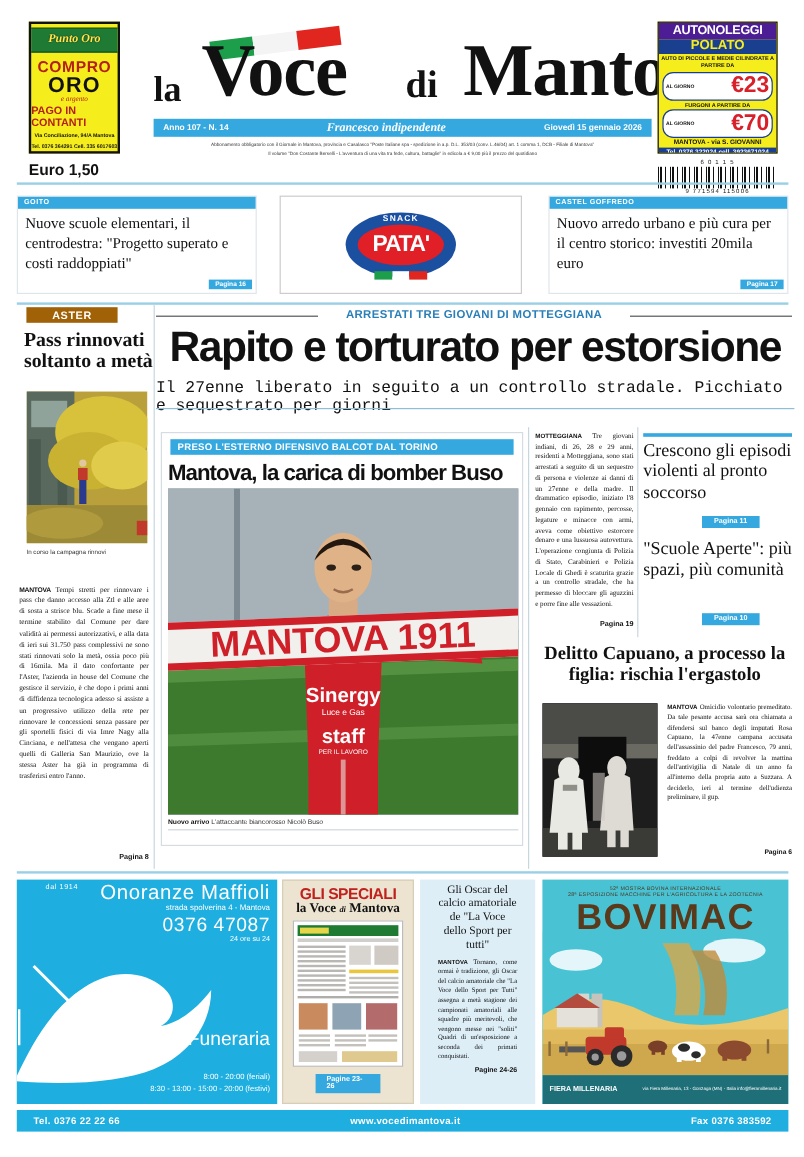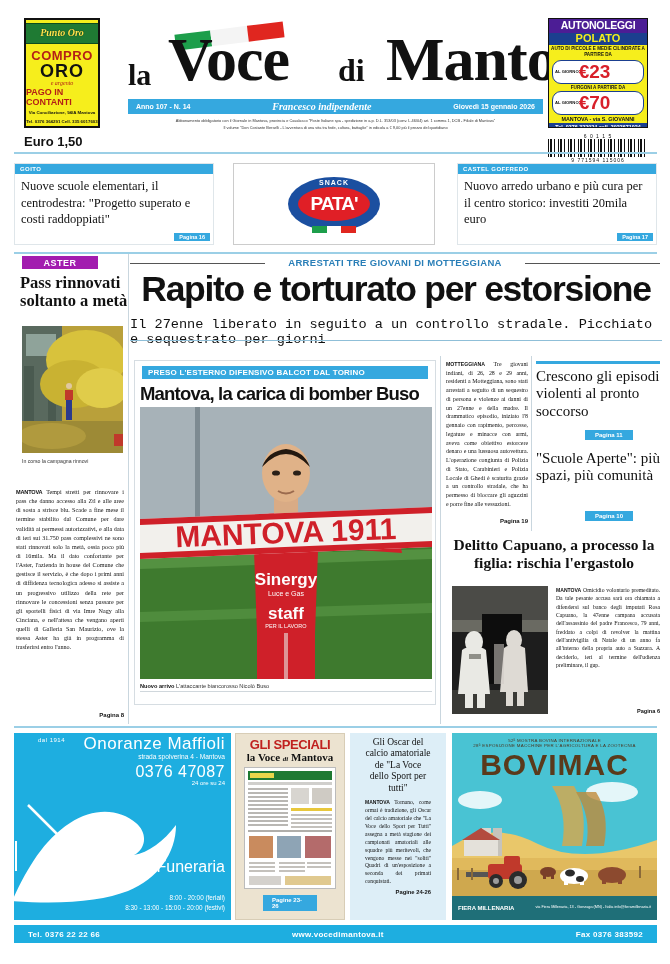--- a/index.html
+++ b/index.html
@@ -42,21 +42,21 @@
      font-size:3.9px;color:#333;line-height:1.85;}
 
   .ad-auto{position:absolute;left:548px;top:18px;width:100px;height:110px;border:1px solid #111;box-sizing:border-box;
      background:#f6ee1c;overflow:hidden;}
   .aa-top{background:#4c1d95;color:#fff;font-family:"Liberation Sans",sans-serif;font-weight:bold;font-size:10.5px;
      text-align:center;letter-spacing:-.3px;line-height:1.1;padding:1px 0;}
   .aa-top2{background:#1b3f8f;color:#f6ee1c;font-family:"Liberation Sans",sans-serif;font-weight:bold;font-size:11px;
      text-align:center;line-height:1;padding-bottom:1px;}
   .aa-sub{color:#111;font-family:"Liberation Sans",sans-serif;font-weight:bold;font-size:4.6px;text-align:center;line-height:1.35;padding:1px 2px;}
   .aa-row{margin:1px 3px;background:#fff;border:1px solid #1b3f8f;border-radius:9px;height:24px;
-     display:flex;align-items:center;justify-content:flex-start;padding:0 2px;box-sizing:border-box;}
+     display:flex;align-items:center;justify-content:space-between;padding:0 2px;box-sizing:border-box;}
   .aa-row .lbl{font-family:"Liberation Sans",sans-serif;font-weight:bold;font-size:4.2px;color:#111;}
   .aa-row .pr{font-family:"Liberation Sans",sans-serif;font-weight:bold;font-size:19px;color:#d8202a;line-height:1;}
   .aa-mid{font-family:"Liberation Sans",sans-serif;font-weight:bold;font-size:4.6px;color:#111;text-align:center;}
   .aa-loc{font-family:"Liberation Sans",sans-serif;font-weight:bold;font-size:5.4px;color:#111;text-align:center;margin-top:1px;}
   .aa-tel{background:#1b3f8f;color:#fff;font-family:"Liberation Sans",sans-serif;font-weight:bold;font-size:5.4px;
      text-align:center;padding:1px 0;margin-top:1px;}
   .barcode{position:absolute;left:548px;top:133px;width:100px;height:26px;}
   .barcode .bars{height:18px;width:100%;background:repeating-linear-gradient(90deg,#111 0 1px,#fff 1px 2px,#111 2px 4px,#fff 4px 6px,#111 6px 7px,#fff 7px 10px);}
   .barcode .num{font-family:"Liberation Sans",sans-serif;font-size:5px;color:#111;text-align:center;letter-spacing:1px;}
 
@@ -74,21 +74,21 @@
      display:flex;align-items:center;justify-content:center;}
   .pata-o{position:relative;width:92px;height:54px;border-radius:50%;background:#1b4fa0;display:flex;align-items:center;justify-content:center;}
   .pata-i{width:72px;height:34px;border-radius:50%;background:#e01f26;display:flex;align-items:center;justify-content:center;}
   .pata-i span{font-family:"Liberation Sans",sans-serif;font-weight:bold;font-size:19px;color:#fff;letter-spacing:-1px;}
   .pata-snack{position:absolute;top:2px;left:50%;transform:translateX(-50%);font-family:"Liberation Sans",sans-serif;
      font-weight:bold;font-size:7px;color:#fff;letter-spacing:1px;}
   .pata-fl{position:absolute;bottom:-2px;left:50%;transform:translateX(-50%);width:44px;height:7px;display:flex;}
   .pata-fl i{flex:1;height:100%;}
 
   
-  .aster-kick{position:absolute;left:22px;top:256px;width:76px;height:13px;background:#a21caf;color:#fff;
+  .aster-kick{position:absolute;left:22px;top:256px;width:76px;height:13px;background:#a16207;color:#fff;
      font-family:"Liberation Sans",sans-serif;font-weight:bold;font-size:9px;letter-spacing:.5px;
      display:flex;align-items:center;justify-content:center;}
   .aster-hl{position:absolute;left:20px;top:274px;width:108px;font-family:"Liberation Serif",serif;font-weight:bold;
      font-size:16.5px;line-height:1.12;color:#111;}
   .aster-photo{position:absolute;left:22px;top:326px;width:101px;height:127px;overflow:hidden;}
   .aster-cap{position:absolute;left:22px;top:458px;width:105px;font-family:"Liberation Sans",sans-serif;font-size:5.2px;color:#333;}
   .aster-body{position:absolute;left:16px;top:488px;width:108px;font-family:"Liberation Serif",serif;font-size:6.1px;
      line-height:1.5;color:#111;text-align:justify;}
   .aster-body b{font-family:"Liberation Sans",sans-serif;font-size:5.6px;letter-spacing:-.2px;}
   .aster-pag{position:absolute;left:16px;top:712px;width:108px;text-align:right;

